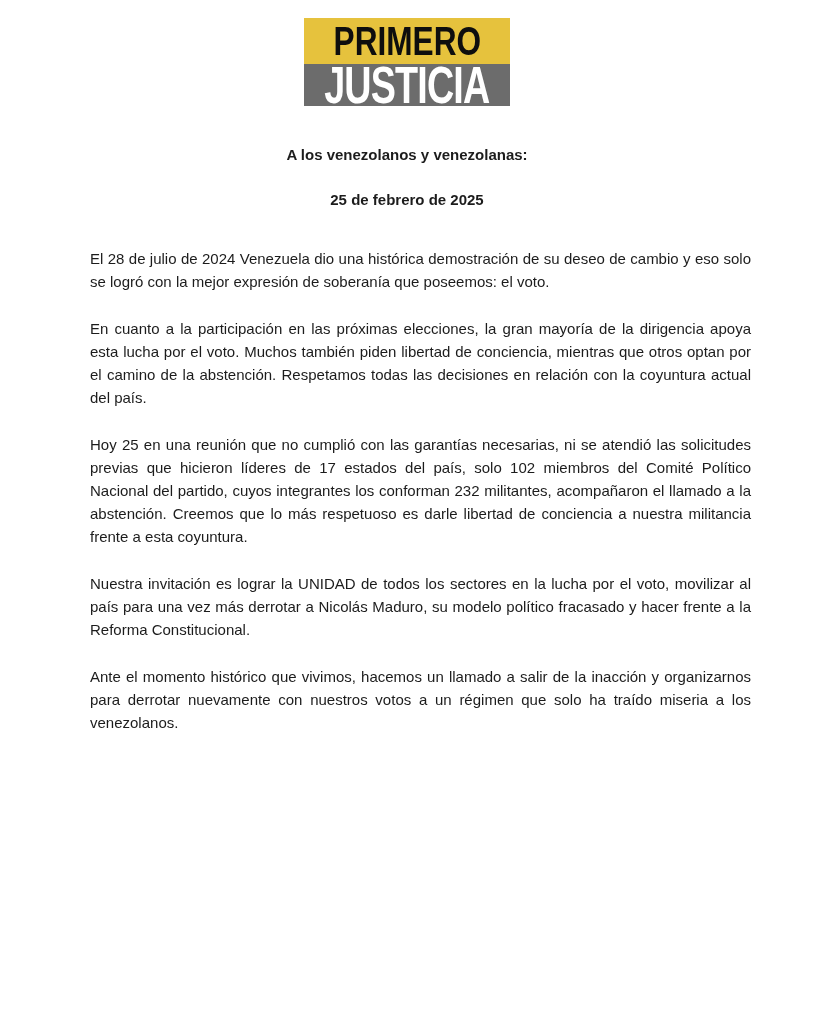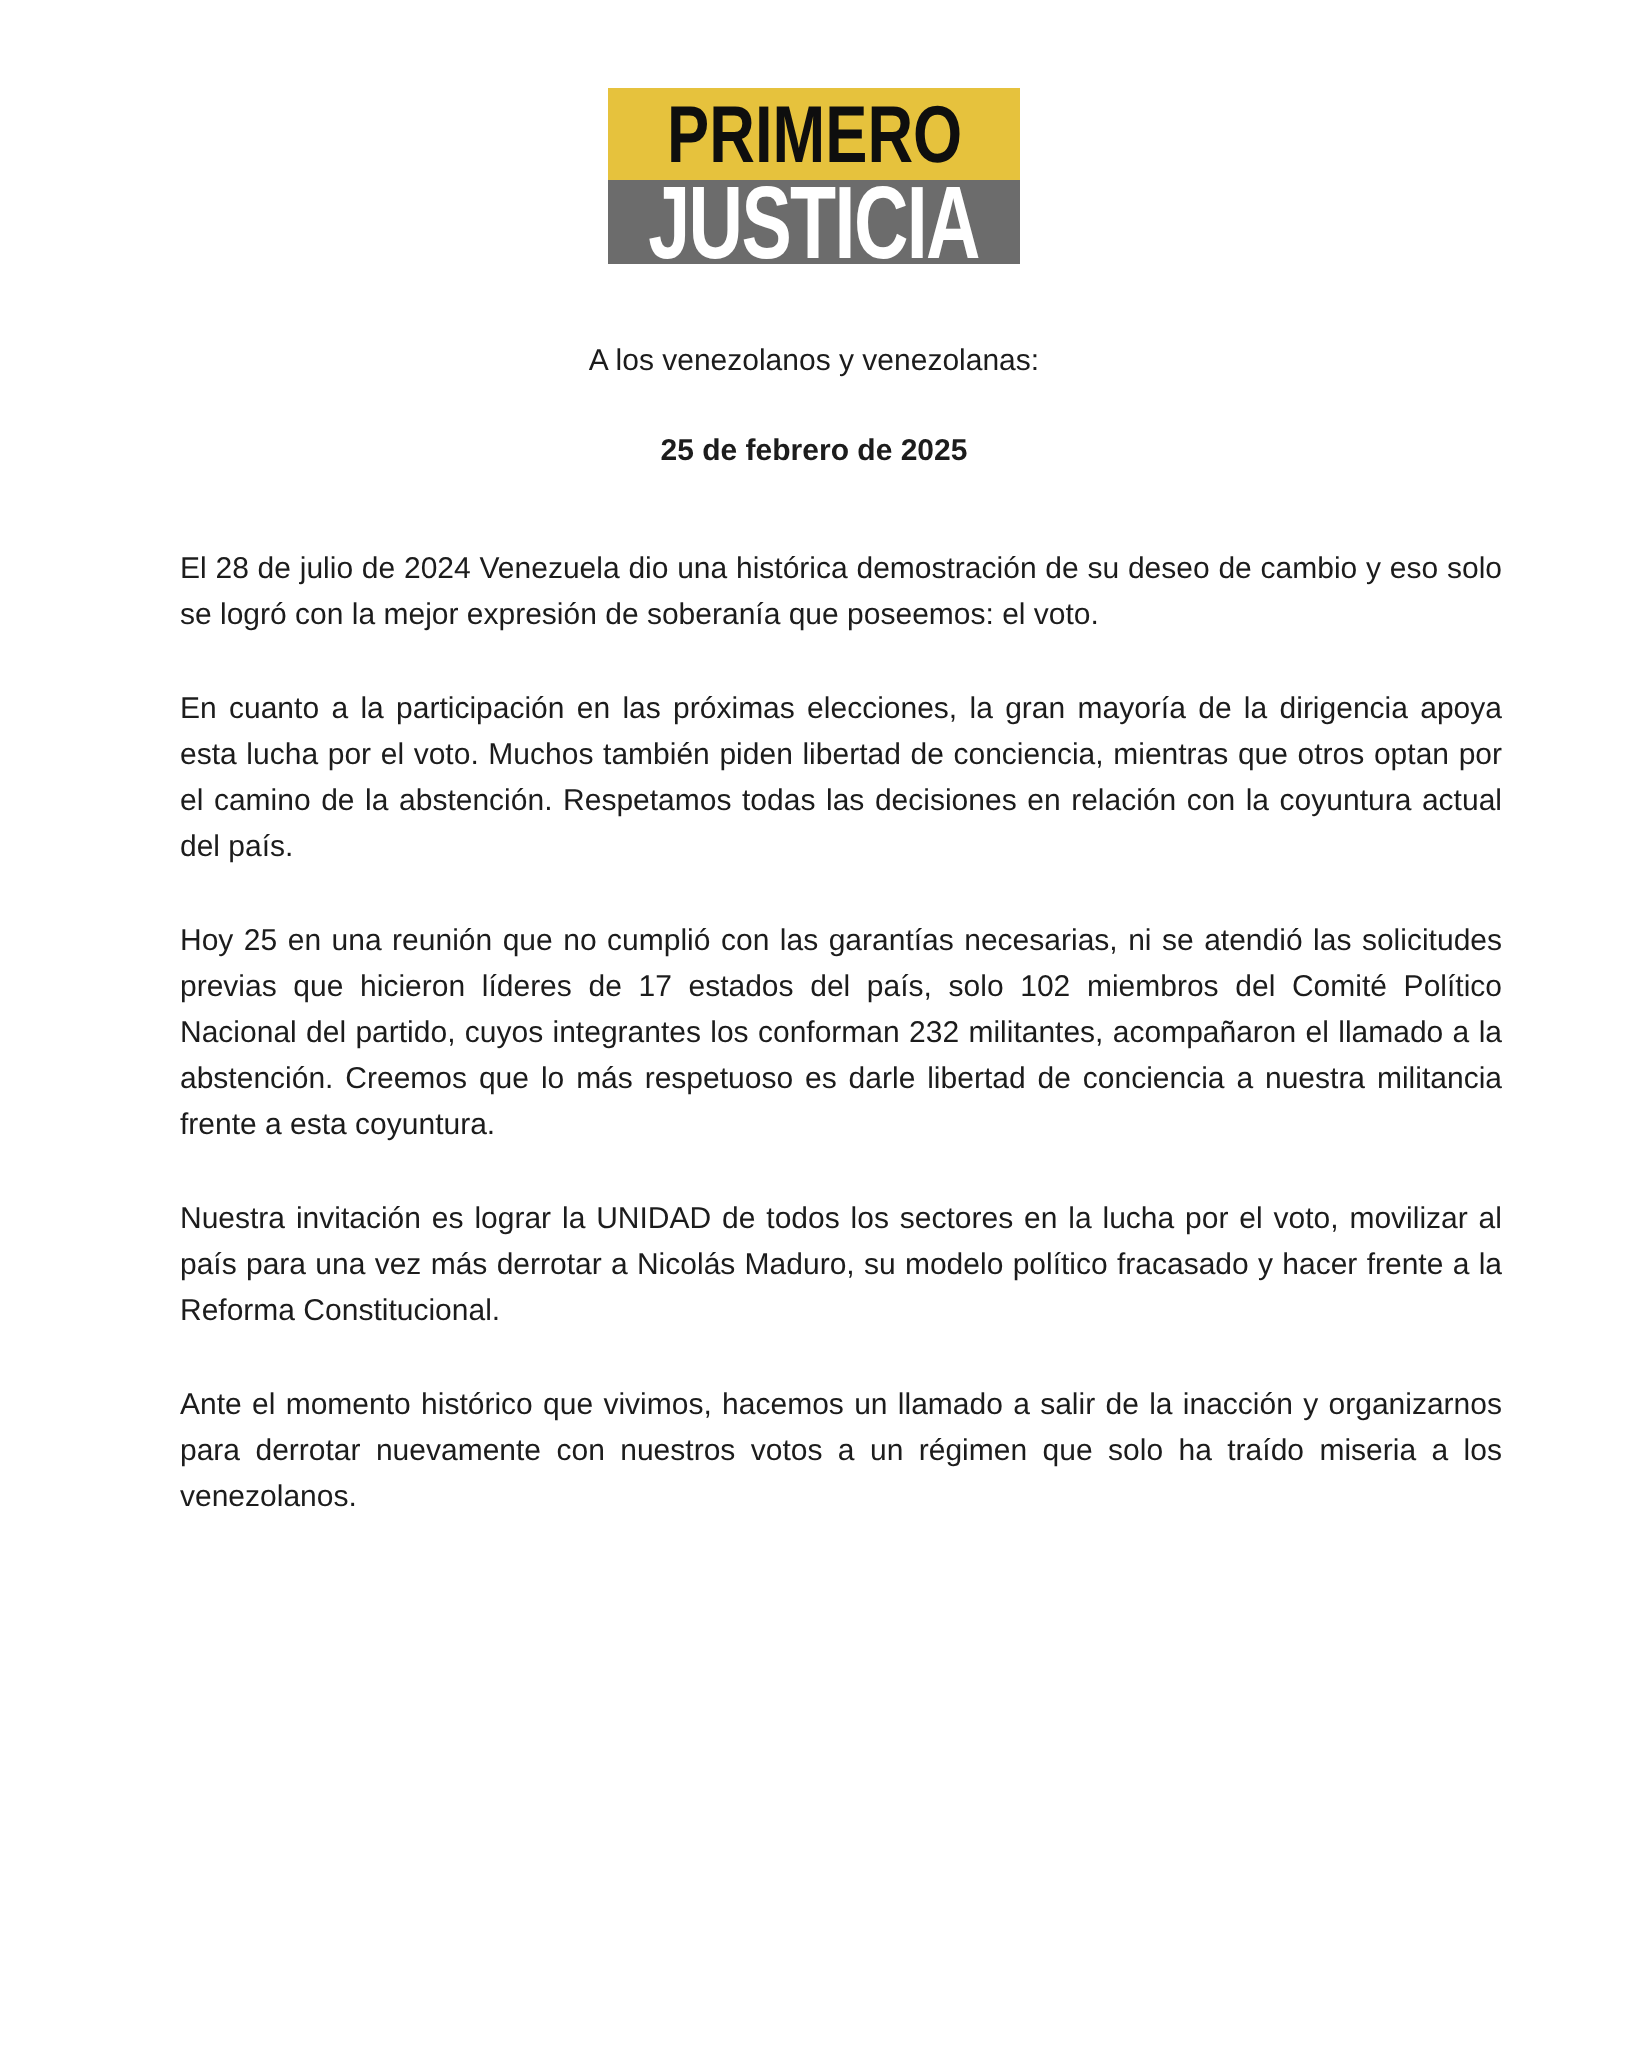--- a/index.html
+++ b/index.html
@@ -14,21 +14,21 @@
     margin: 0 auto;
     background: #ffffff;
     font-family: "Liberation Sans", sans-serif;
     color: #1c1c1c;
     overflow: hidden;
   }
   
   .logo {
     width: 206px;
     margin: 0 auto;
-    padding-top: 44px;
+    padding-top: 18px;
   }
   .logo-top {
     background: var(--logo-yellow, #E6C23D);
     height: 46px;
     display: flex;
     align-items: flex-end;
     justify-content: center;
     overflow: hidden;
   }
   .logo-top span {
@@ -61,21 +61,21 @@
     white-space: nowrap;
   }
   
   .content {
     padding: 0 63px;
     font-size: 15px;
     line-height: 23px;
   }
   .salutation {
     text-align: center;
-    font-weight: normal;
+    font-weight: bold;
     margin: 37px 0 0 0;
   }
   .date-line {
     text-align: center;
     font-weight: bold;
     margin: 22px 0 0 0;
   }
   .body-paragraph {
     text-align: justify;
     margin: 0 0 24px 0;

